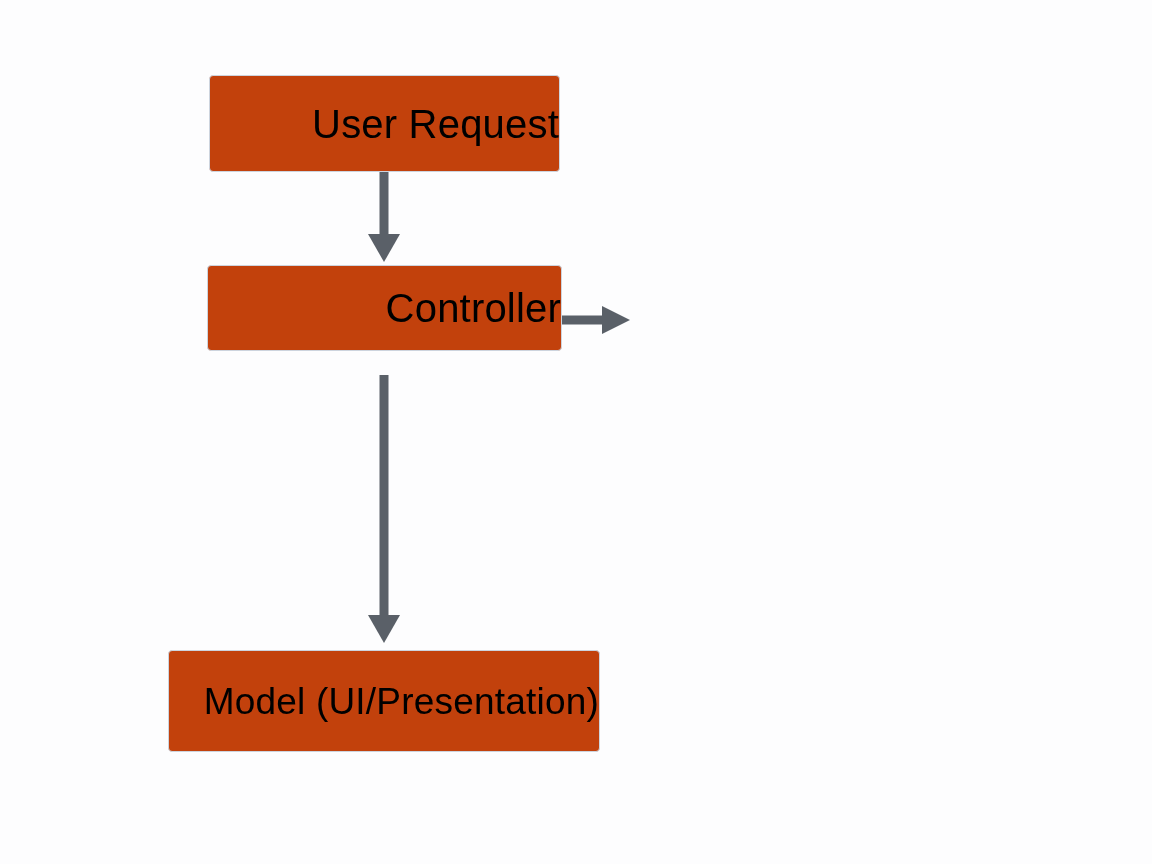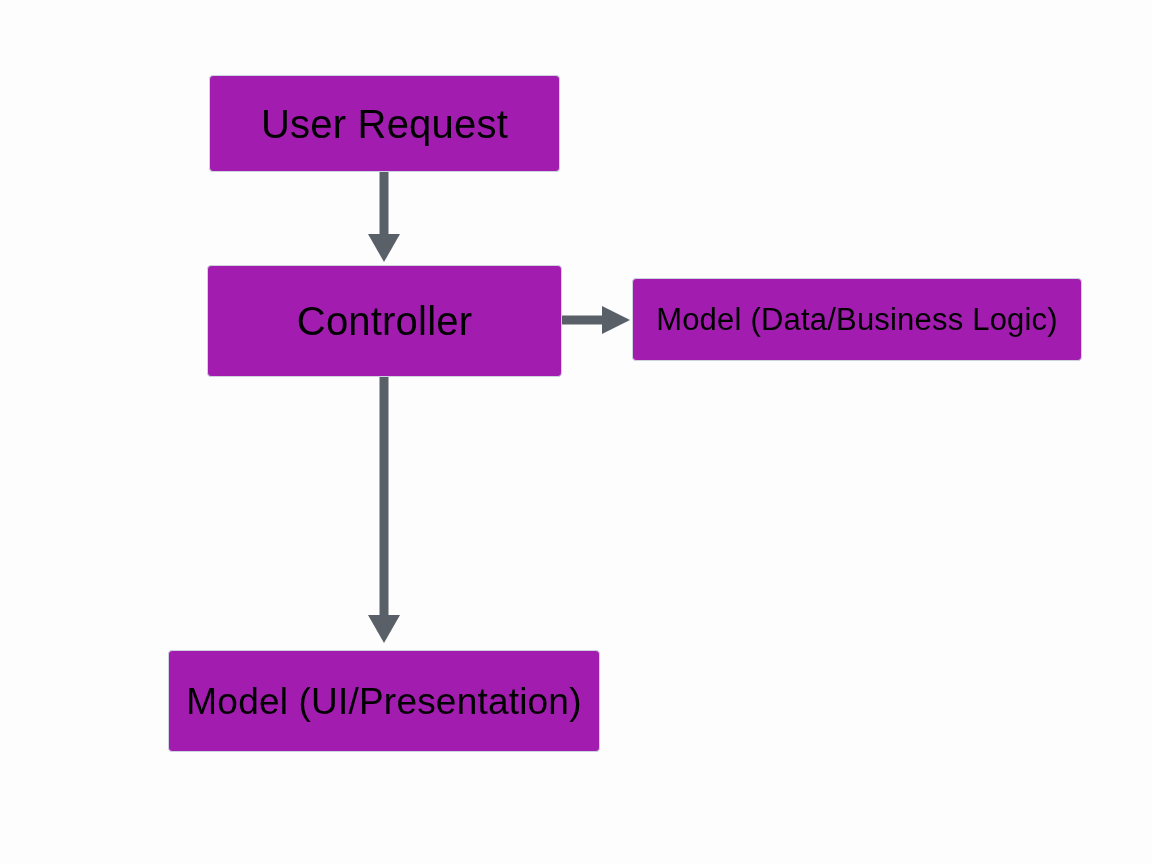--- a/index.html
+++ b/index.html
@@ -20,26 +20,26 @@
     position: absolute;
     left: 0;
     top: 0;
     width: 1152px;
     height: 864px;
   }
 
   .node {
     position: absolute;
     box-sizing: border-box;
-    background: #a21caf;
+    background: #c2410c;
     border: 1.6px solid #cdd4de;
     border-radius: 4px;
     display: flex;
     align-items: center;
-    justify-content: center;
+    justify-content: flex-end;
     color: #000000;
     font-family: "Liberation Sans", sans-serif;
     font-weight: 400;
     letter-spacing: 0.2px;
     white-space: nowrap;
     user-select: none;
   }
 
   
   #node-user-request {
@@ -47,21 +47,21 @@
     top: 75px;
     width: 351px;
     height: 97px;
     font-size: 40px;
   }
 
   #node-controller {
     left: 207px;
     top: 265px;
     width: 355px;
-    height: 112px;
+    height: 86px;
     font-size: 40px;
   }
 
   #node-model {
     left: 632px;
     top: 278px;
     width: 450px;
     height: 83px;
     font-size: 31px;
   }
@@ -113,21 +113,18 @@
   </svg>
 
   <div class="node" id="node-user-request">
     <span class="node-label">User Request</span>
   </div>
 
   <div class="node" id="node-controller">
     <span class="node-label">Controller</span>
   </div>
 
-  <div class="node" id="node-model">
-    <span class="node-label">Model (Data/Business Logic)</span>
-  </div>
 
   <div class="node" id="node-view">
     <span class="node-label">Model (UI/Presentation)</span>
   </div>
 
 </div>
 
 </body></html>

